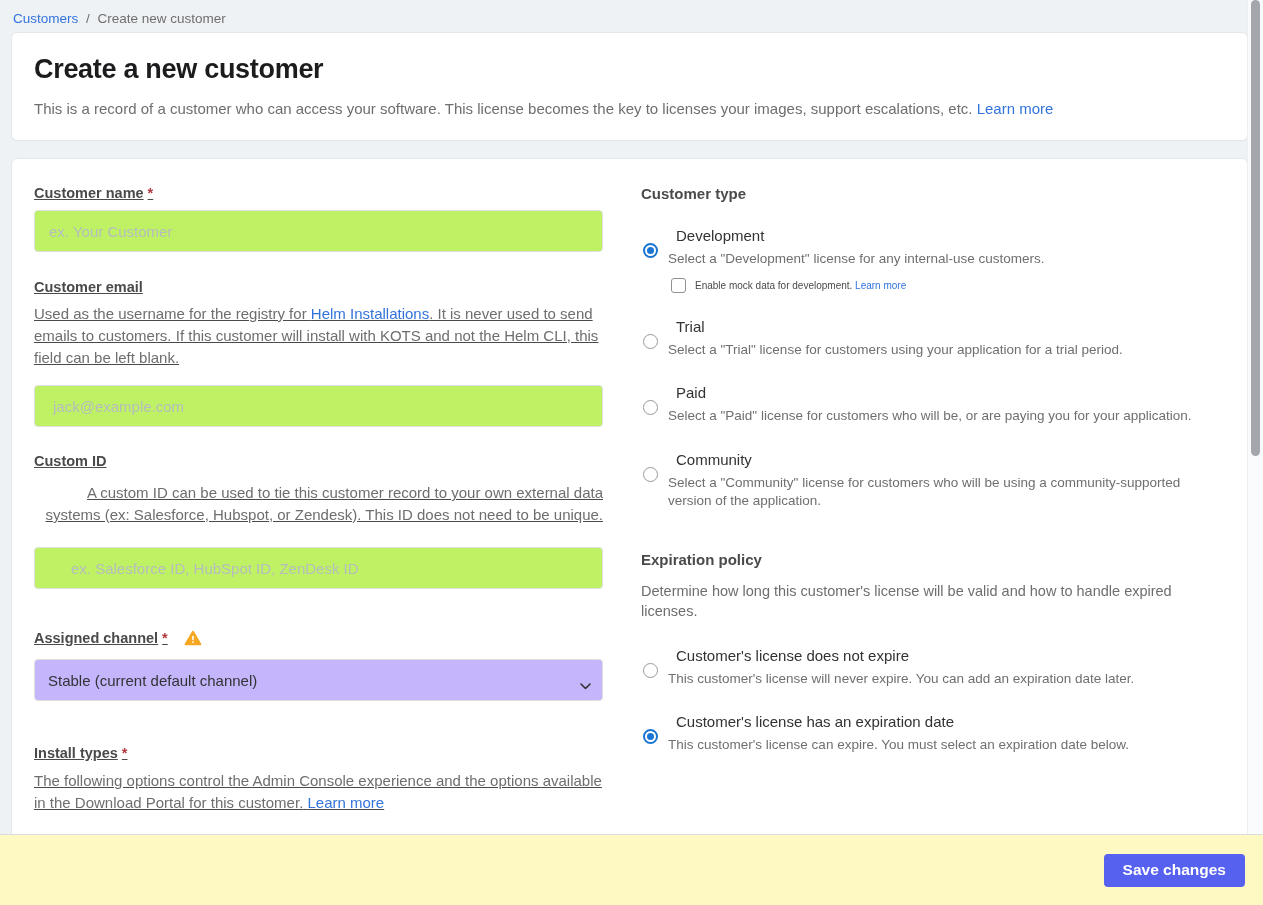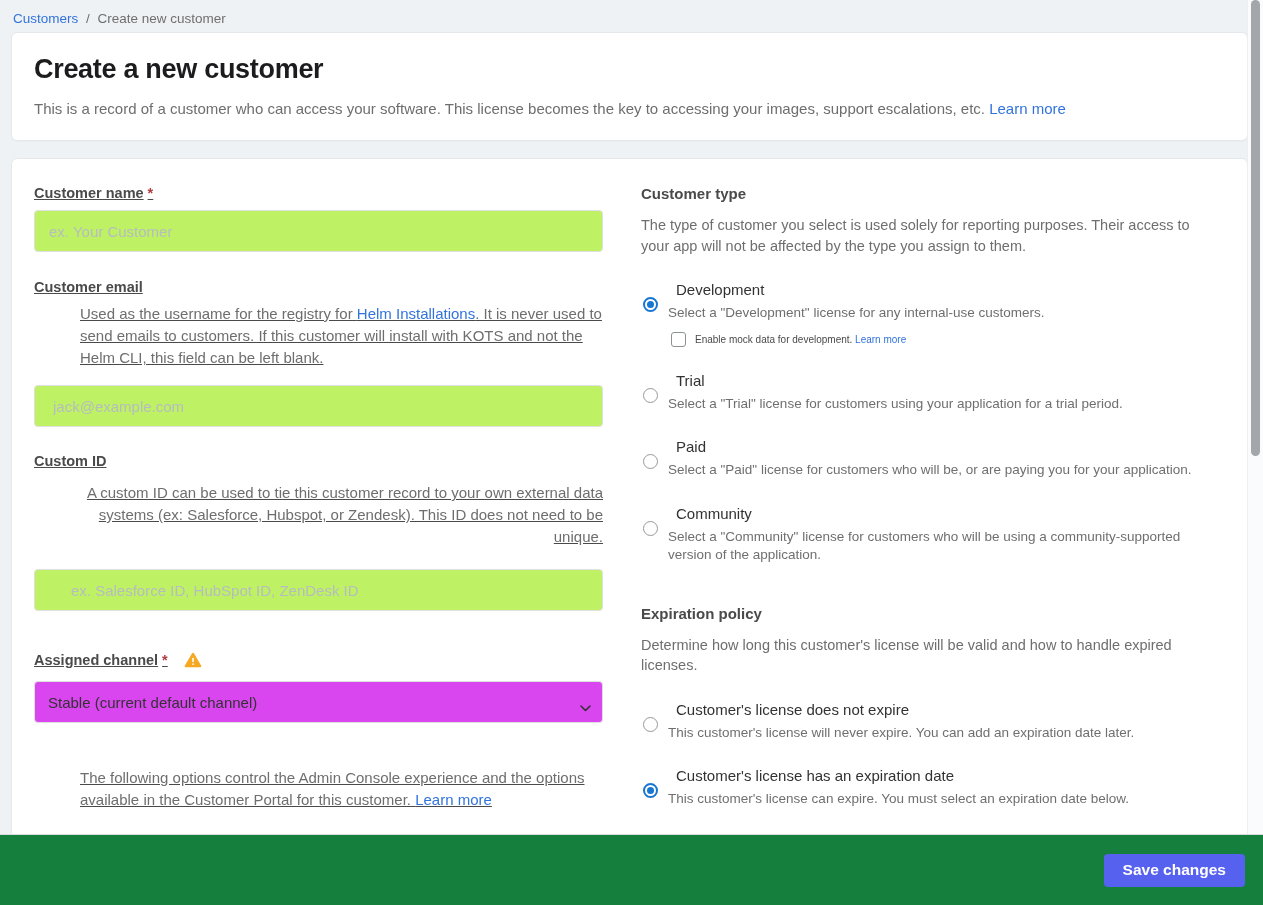--- a/index.html
+++ b/index.html
@@ -33,42 +33,42 @@
   .header-card p { margin-top:15px; font-size:15px; color:var(--body_text,#6E6E6E); }
 
   .form-card { margin-top:17px; min-height:700px; padding:26px 40px 30px 22px;
     display:flex; gap:38px; }
   .col-left { width:569px; flex:none;text-decoration:underline; }
   .col-right { flex:1; min-width:0; }
 
   
   .field-label { font-size:14.5px; font-weight:700; color:var(--label_text,#4A4A4A); }
   .req { color:var(--required_red,#B13A41); margin-left:4px; font-weight:700; }
-  .help { font-size:15px; color:var(--body_text,#6E6E6E); line-height:22px;margin-left:46px; }
+  .help { font-size:15px; color:var(--body_text,#6E6E6E); line-height:22px; }
   .text-input {
     width:100%; height:42px; border:1px solid var(--input_border,#DFDFDF);
     border-radius:4px; padding:0 14px; font-size:15px; color:#333;
     font-family:"Liberation Sans",sans-serif; background:#bef264; outline:none;
   }
   .text-input::placeholder { color:var(--placeholder,#B6BCBF); }
 
   .grp-name .text-input { margin-top:9px; }
   .grp-email { margin-top:27px; }
   .grp-email .help { margin-top:8px; }
   .grp-email .text-input { margin-top:16px;padding-left:18px; }
   .grp-custom { margin-top:26px; }
   .grp-custom .help { margin-top:13px;text-align:right; }
   .grp-custom .text-input { margin-top:21px;padding-left:36px; }
   .grp-channel { margin-top:41px; }
   .grp-channel .field-label-row { display:flex; align-items:flex-start; gap:16px; }
   .select-wrap { position:relative; margin-top:13px; }
   select {
     width:100%; height:42px; border:1px solid var(--input_border,#DFDFDF);
     border-radius:4px; padding:0 34px 0 13px; font-size:15px; color:#333;
-    font-family:"Liberation Sans",sans-serif; background:#d946ef;
+    font-family:"Liberation Sans",sans-serif; background:#c4b5fd;
     appearance:none; -webkit-appearance:none; outline:none; cursor:pointer;
   }
   .select-chevron { position:absolute; right:12px; top:17px; pointer-events:none; }
   .grp-install { margin-top:44px; }
   .grp-install .help { margin-top:9px; }
   .warn-icon { display:inline-block; width:18px; height:16px; }
 
   
   .section-heading { font-size:15px; font-weight:700; color:var(--label_text,#4A4A4A); }
   .section-desc { margin-top:13px; font-size:14.5px; color:var(--body_text,#6E6E6E); line-height:20.5px; }
@@ -90,21 +90,21 @@
   .checkbox {
     width:15px; height:15px; flex:none; border:1.5px solid #8E9295;
     border-radius:3px; background:#fff; cursor:pointer;
   }
   .checkbox-label { font-size:10px; color:#4a4a4a; }
   .sec-expiration { margin-top:40px; }
 
   
   .footer {
     position:absolute; left:0; right:0; bottom:0; height:71px;
-    background:#15803d; border-top:1px solid var(--footer_border,#D8DCDD);
+    background:#fef9c3; border-top:1px solid var(--footer_border,#D8DCDD);
     display:flex; align-items:center; justify-content:flex-end;
     padding-right:18px; z-index:10;
   }
   .save-btn {
     background:var(--accent,#5661F0); color:#fff; border:none; border-radius:4px;
     height:33px; padding:0 19px; font-size:15.5px; font-weight:700;
     font-family:"Liberation Sans",sans-serif; cursor:pointer;
   }
 
   
@@ -121,21 +121,21 @@
 <body>
 
 <div class="breadcrumb">
   <a>Customers</a>
   <span class="sep">/</span>
   <span>Create new customer</span>
 </div>
 
 <div class="card header-card">
   <h1>Create a new customer</h1>
-  <p><span>This is a record of a customer who can access your software. This license becomes the key to accessing your images, support escalations, etc.</span>
+  <p><span>This is a record of a customer who can access your software. This license becomes the key to licenses your images, support escalations, etc.</span>
     <a>Learn more</a></p>
 </div>
 
 <div class="card form-card">
 
   <div class="col-left">
 
     <div class="grp-name">
       <div class="field-label">
         <span>Customer name</span><span class="req">*</span>
@@ -176,33 +176,35 @@
         </select>
         <span class="select-chevron">
           <svg width="11" height="7" viewBox="0 0 11 7">
               <polyline points="1,1 5.5,5.5 10,1" fill="none" stroke="#333" stroke-width="1.6" stroke-linecap="round" stroke-linejoin="round"></polyline>
             </svg>
         </span>
       </div>
     </div>
 
     <div class="grp-install">
+      <div class="field-label">
+        <span>Install types</span><span class="req">*</span>
+      </div>
       <div class="help">
-        <span>The following options control the Admin Console experience and the options available in the Customer Portal for this customer.</span>
+        <span>The following options control the Admin Console experience and the options available in the Download Portal for this customer.</span>
         <a>Learn more</a>
       </div>
     </div>
 
   </div>
 
   <div class="col-right">
 
     <div>
       <div class="section-heading">Customer type</div>
-      <div class="section-desc">The type of customer you select is used solely for reporting purposes. Their access to your app will not be affected by the type you assign to them.</div>
 
       <div class="options">
 
         <div class="opt checked">
           <span class="radio"></span>
           <div class="opt-title">Development</div>
           <div class="opt-desc">Select a "Development" license for any internal-use customers.</div>
           <div class="checkbox-row">
             <span class="checkbox"></span>
             <span class="checkbox-label">

